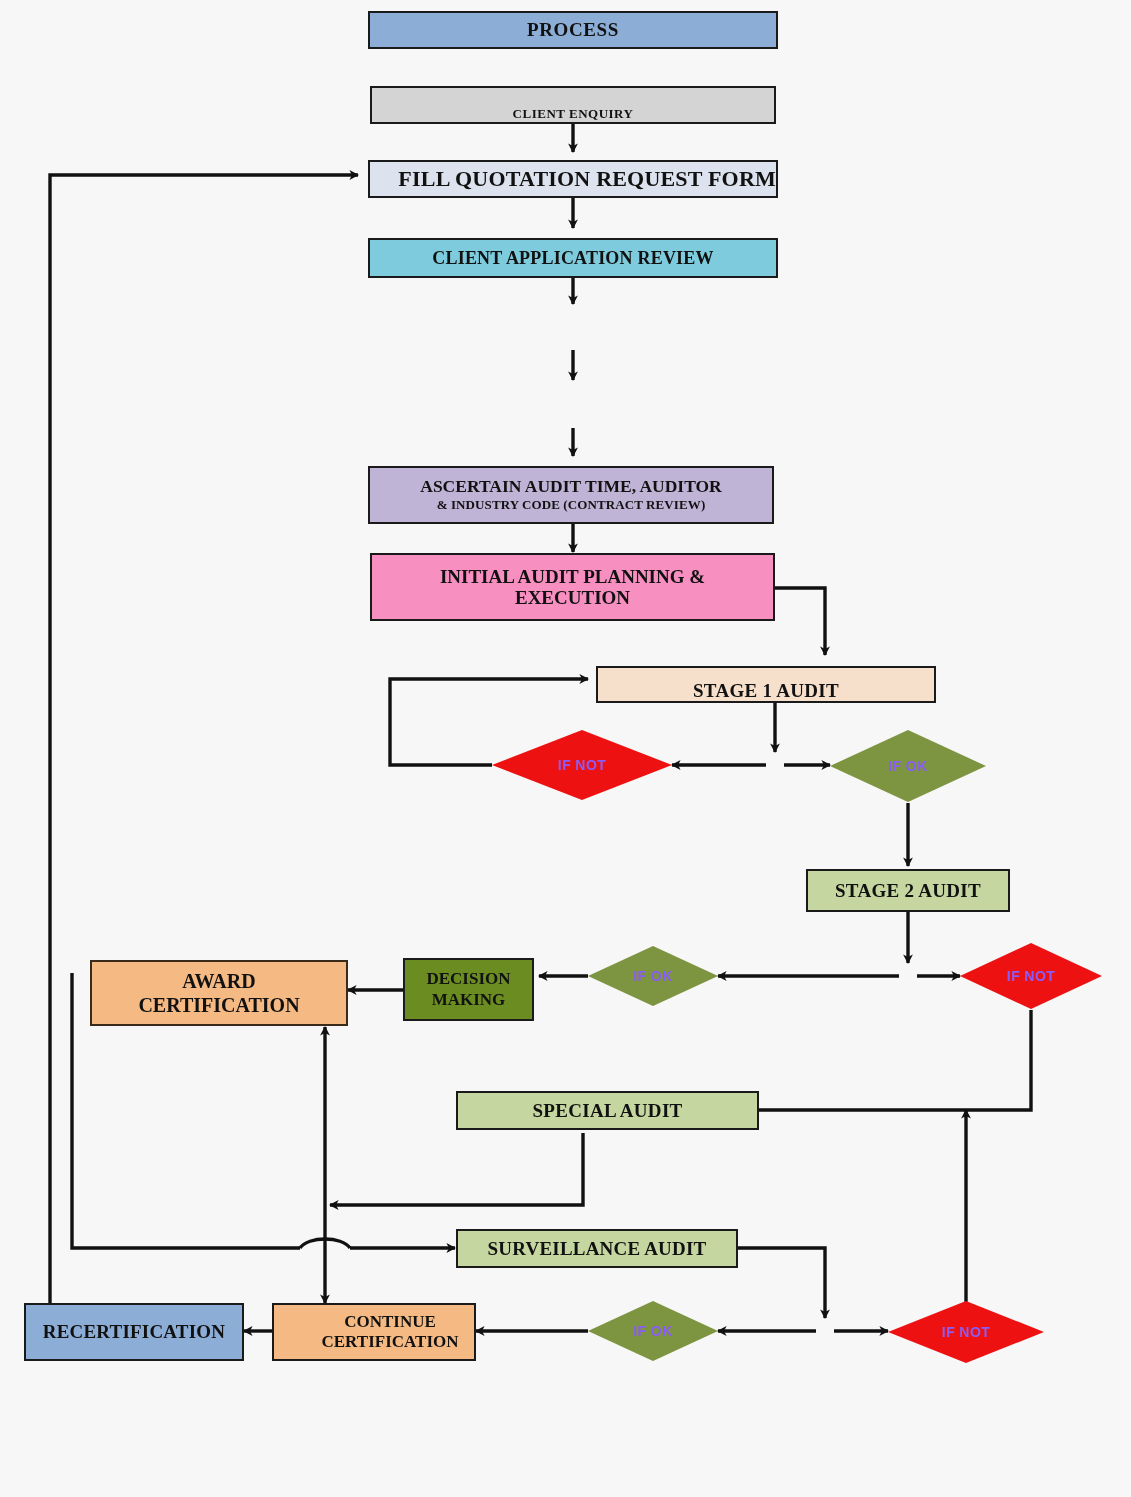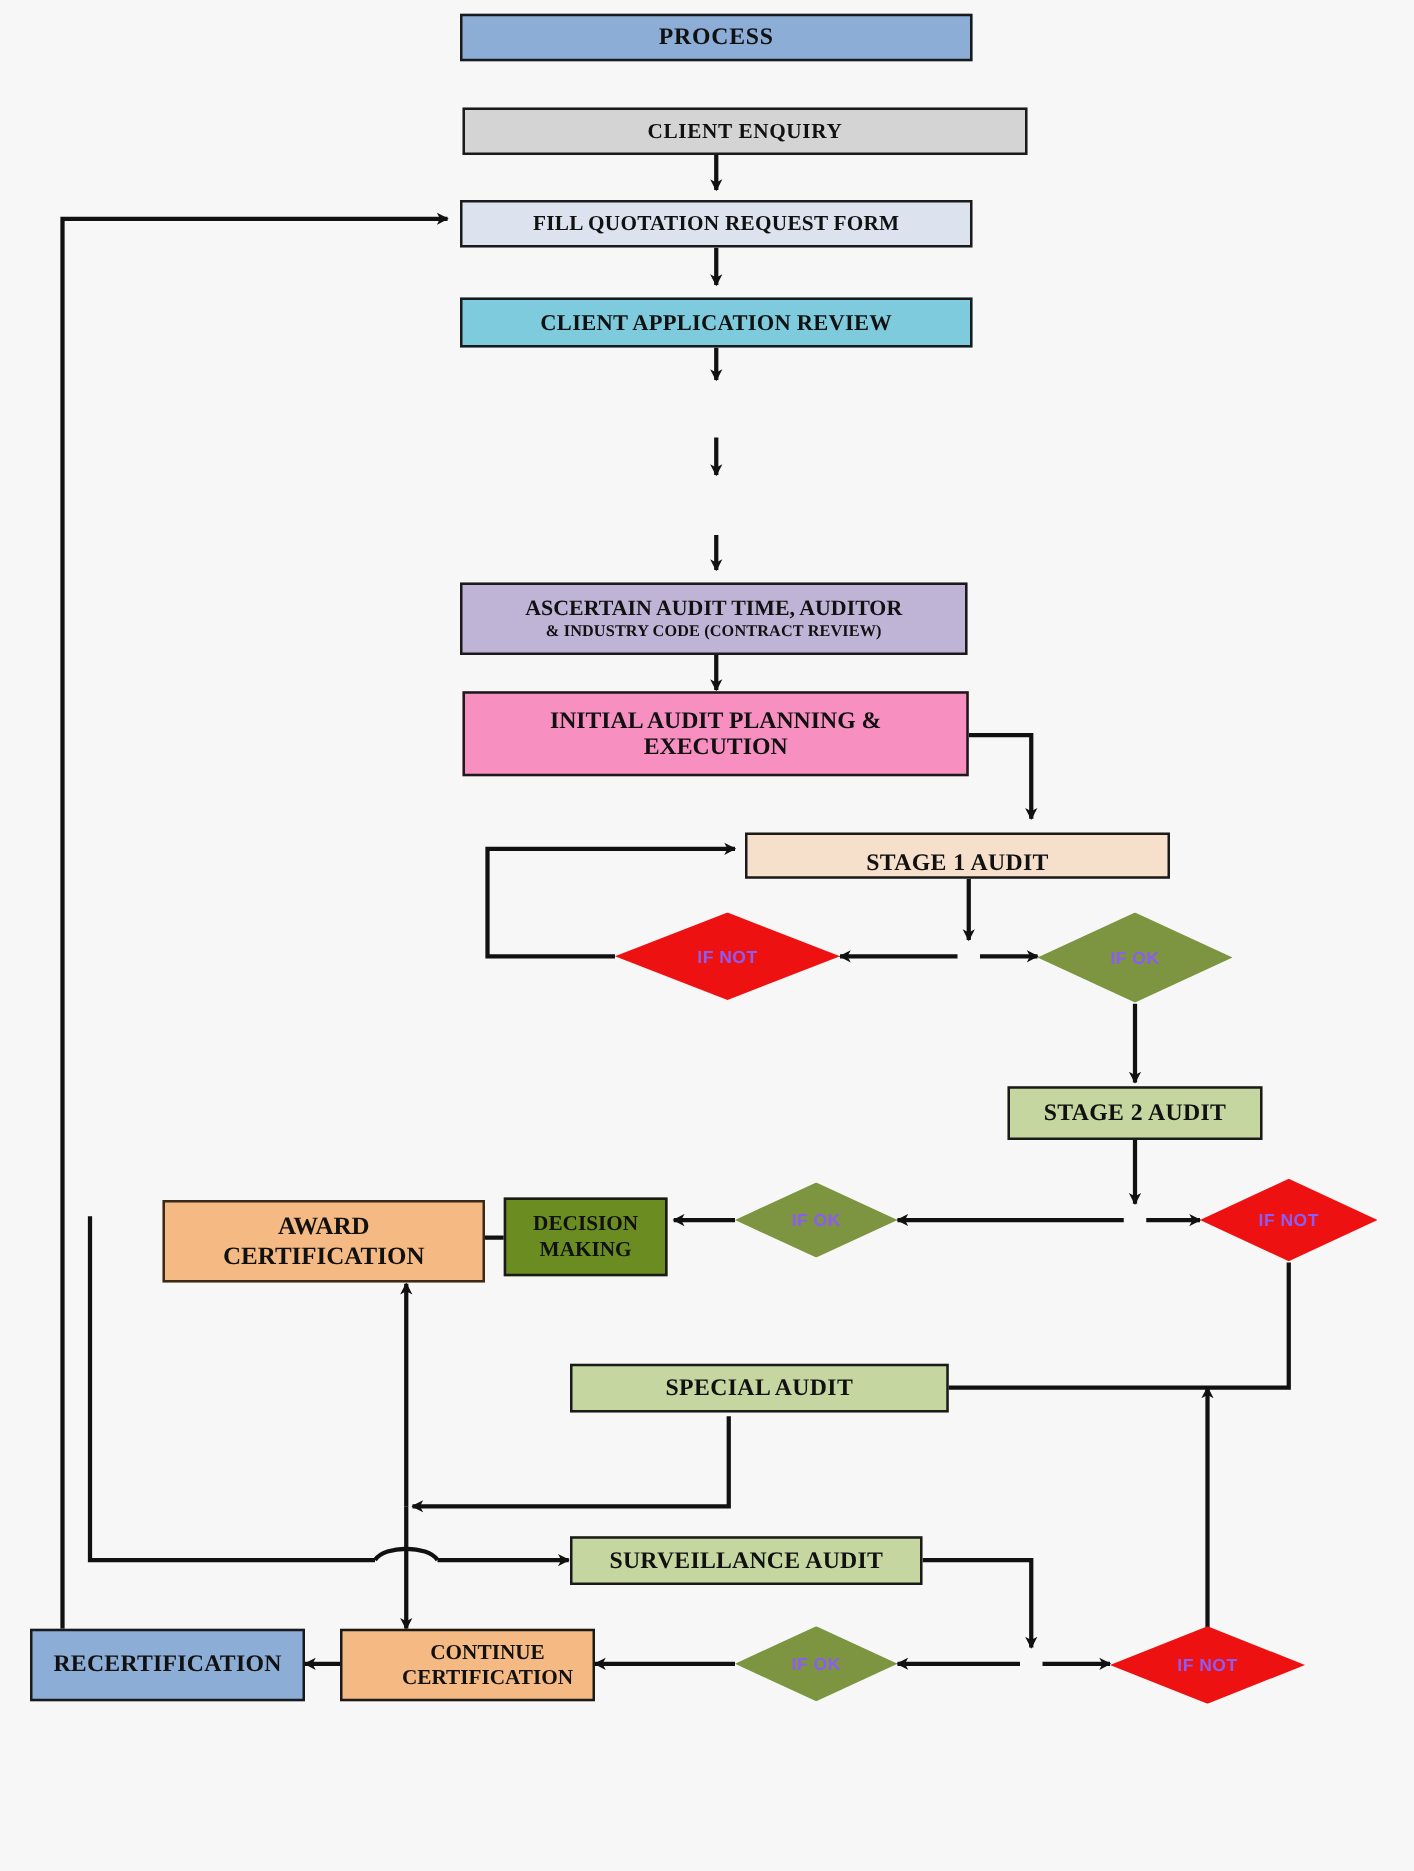--- a/index.html
+++ b/index.html
@@ -88,25 +88,25 @@
       <path d="M966,1302 L966,1110" marker-end="url(#ah)"></path>
 
       <path d="M50,1303 L50,175 L358,175" marker-end="url(#ah)"></path>
     </g>
   </svg>
 
   <div class="node" style="left:368px;top:11px;width:410px;height:38px;background:#8cadd6;font-size:19px;letter-spacing:.6px;">
     <span>PROCESS</span>
   </div>
 
-  <div class="node" style="left:370px;top:86px;width:452px;height:38px;background:#d4d4d4;font-size:17px;letter-spacing:.5px;">
+  <div class="node" style="left:370px;top:86px;width:406px;height:38px;background:#d4d4d4;font-size:13px;letter-spacing:.5px;align-items:flex-end;">
     <span>CLIENT ENQUIRY</span>
   </div>
 
-  <div class="node" style="left:368px;top:160px;width:410px;height:38px;background:#dde3ee;font-size:17px;letter-spacing:.2px;">
+  <div class="node" style="left:368px;top:160px;width:410px;height:38px;background:#dde3ee;font-size:22px;letter-spacing:.2px;justify-content:flex-end;">
     <span>FILL QUOTATION REQUEST FORM</span>
   </div>
 
   <div class="node" style="left:368px;top:238px;width:410px;height:40px;background:#7dcbdd;font-size:18px;letter-spacing:.2px;">
     <span>CLIENT APPLICATION REVIEW</span>
   </div>
 
 
 
   <div class="node" style="left:368px;top:466px;width:406px;height:58px;background:#bfb3d6;font-size:17.5px;flex-direction:column;gap:1px;">
@@ -124,21 +124,21 @@
 
   <div class="node" style="left:806px;top:869px;width:204px;height:43px;background:#c5d6a0;font-size:19px;letter-spacing:.3px;">
     <span>STAGE 2 AUDIT</span>
   </div>
 
   <div class="node" style="left:403px;top:958px;width:131px;height:63px;background:#6b8c21;font-size:17px;flex-direction:column;line-height:1.22;">
     <span style="white-space:pre-line;">DECISION
 MAKING</span>
   </div>
 
-  <div class="node" style="left:90px;top:960px;width:258px;height:66px;background:#f5b983;font-size:20px;flex-direction:column;line-height:1.2;border-color:#3a2a1a;margin-left:40px;">
+  <div class="node" style="left:90px;top:960px;width:258px;height:66px;background:#f5b983;font-size:20px;flex-direction:column;line-height:1.2;border-color:#3a2a1a;">
     <span style="white-space:pre-line;">AWARD
 CERTIFICATION</span>
   </div>
 
   <div class="node" style="left:456px;top:1091px;width:303px;height:39px;background:#c5d6a0;font-size:19px;letter-spacing:.3px;">
     <span>SPECIAL AUDIT</span>
   </div>
 
   <div class="node" style="left:456px;top:1229px;width:282px;height:39px;background:#c5d6a0;font-size:19px;letter-spacing:.2px;">
     <span>SURVEILLANCE AUDIT</span>

